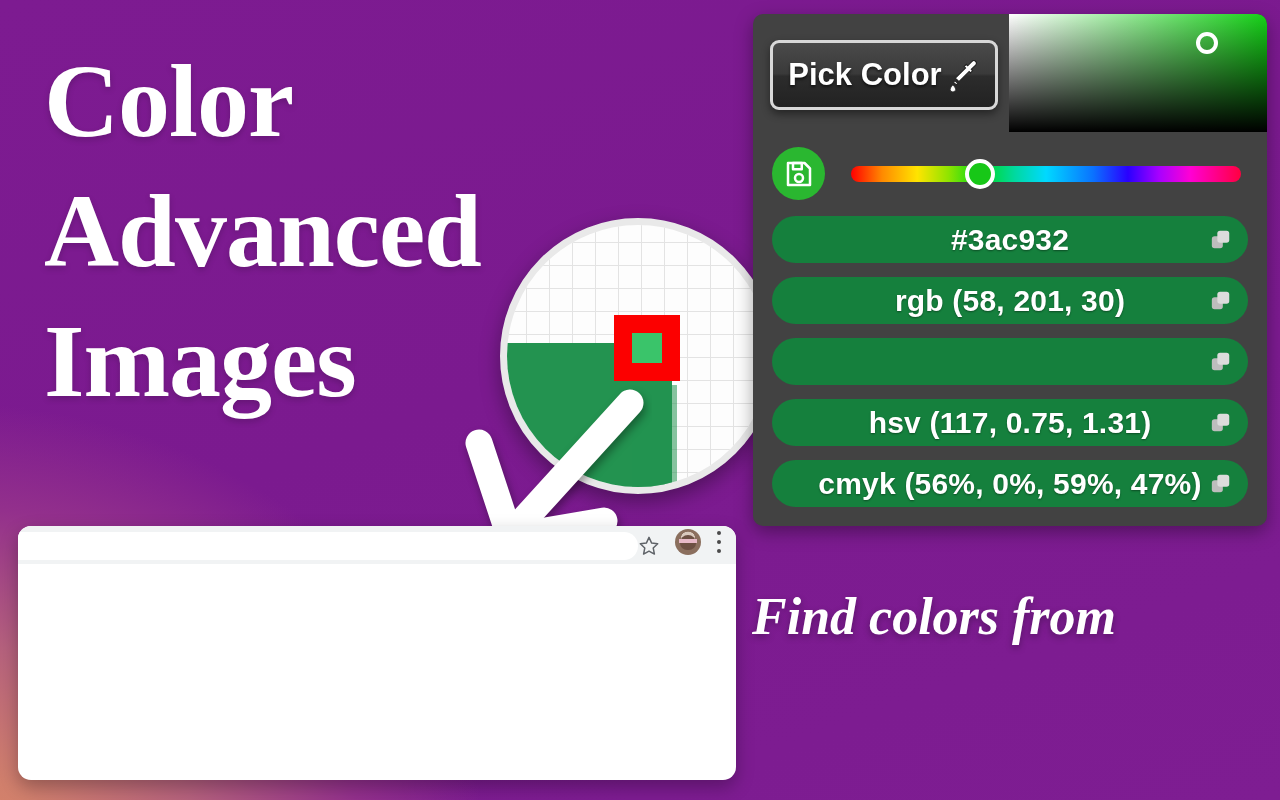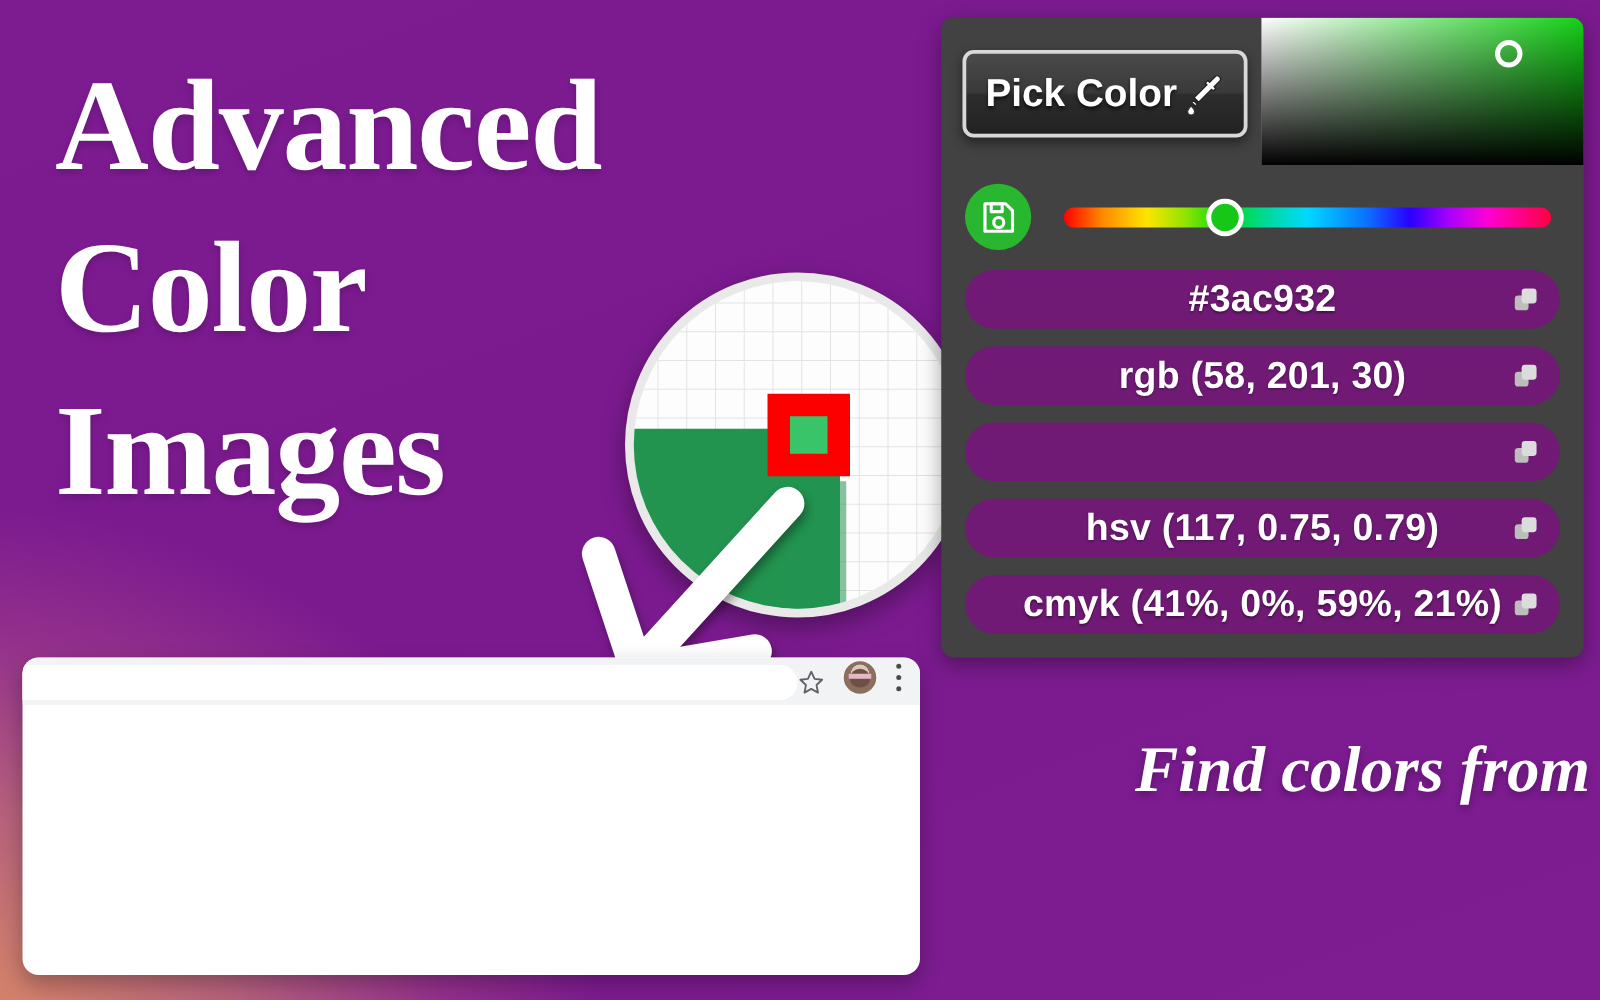--- a/index.html
+++ b/index.html
@@ -25,21 +25,21 @@
     letter-spacing:-1px;
     text-shadow:0 3px 6px rgba(0,0,0,.18);
   }
   .hero-title div{white-space:nowrap;}
 
   
   .tagline{
     position:absolute;left:752px;top:583px;width:520px;
     font-family:"Liberation Serif", serif;
     font-weight:bold;font-style:italic;color:#fff;
-    font-size:52px;line-height:1.32;text-align:right;
+    font-size:52px;line-height:1.32;text-align:left;
     text-shadow:0 3px 7px rgba(0,0,0,.3);
   }
 
   
   .cp-panel{
     position:absolute;left:753px;top:14px;width:514px;height:512px;
     background:#424242;border-radius:10px;
     box-shadow:0 6px 18px rgba(0,0,0,.35);
     overflow:hidden;
   }
@@ -90,21 +90,21 @@
   }
   .hue-thumb{
     position:absolute;left:114px;top:-7px;width:30px;height:30px;
     border-radius:50%;background:#17c717;border:4px solid #fff;
     box-sizing:border-box;cursor:pointer;
   }
 
   .cp-rows{position:absolute;left:19px;top:202px;width:476px;}
   .cp-row{
     position:relative;height:47px;margin-bottom:14px;
-    border-radius:24px;background:#701a75;
+    border-radius:24px;background:#15803d;
     display:flex;align-items:center;justify-content:center;
     cursor:pointer;
   }
   .cp-row .val{
     color:#fff;font-size:30px;font-weight:bold;
     font-family:"Liberation Sans", sans-serif;
     letter-spacing:.2px;
     text-shadow:0 1px 2px rgba(0,0,0,.4);
   }
   .copy-ic{position:absolute;right:16px;top:13px;width:22px;height:22px;cursor:pointer;}
@@ -174,22 +174,22 @@
   .avatar .band{position:absolute;left:4px;top:10px;width:18px;height:4px;background:#e7b9c7;}
   .kebab{position:absolute;left:717px;top:531px;width:5px;height:22px;cursor:pointer;}
   .kebab i{display:block;width:4px;height:4px;border-radius:50%;background:#4a4a4a;margin-bottom:5px;}
 </style>
 </head>
 <body>
 
 <div id="stage">
 
   <div class="hero-title">
+    <div>Color</div>
     <div>Advanced</div>
-    <div>Color</div>
     <div>Images</div>
   </div>
 
   <div class="tagline">
     <div>Find colors from</div>
   </div>
 
   <div class="mag">
     <div class="mag-inner">
       <div class="mag-green"></div>
@@ -261,29 +261,29 @@
       </div>
 
       <div class="cp-row">
         <svg class="copy-ic" viewBox="0 0 24 24">
           <rect x="2" y="8" width="12" height="13" rx="3" fill="#bdbdbd"></rect>
           <rect x="8" y="2" width="13" height="13" rx="3" fill="#dcdcdc"></rect>
         </svg>
       </div>
 
       <div class="cp-row">
-        <span class="val">hsv (117, 0.75, 0.79)</span>
-        <svg class="copy-ic" viewBox="0 0 24 24">
-          <rect x="2" y="8" width="12" height="13" rx="3" fill="#bdbdbd"></rect>
-          <rect x="8" y="2" width="13" height="13" rx="3" fill="#dcdcdc"></rect>
-        </svg>
-      </div>
-
-      <div class="cp-row">
-        <span class="val">cmyk (41%, 0%, 59%, 21%)</span>
+        <span class="val">hsv (117, 0.75, 1.31)</span>
+        <svg class="copy-ic" viewBox="0 0 24 24">
+          <rect x="2" y="8" width="12" height="13" rx="3" fill="#bdbdbd"></rect>
+          <rect x="8" y="2" width="13" height="13" rx="3" fill="#dcdcdc"></rect>
+        </svg>
+      </div>
+
+      <div class="cp-row">
+        <span class="val">cmyk (56%, 0%, 59%, 47%)</span>
         <svg class="copy-ic" viewBox="0 0 24 24">
           <rect x="2" y="8" width="12" height="13" rx="3" fill="#bdbdbd"></rect>
           <rect x="8" y="2" width="13" height="13" rx="3" fill="#dcdcdc"></rect>
         </svg>
       </div>
 
     </div>
   </div>
 
   <div class="browser">

